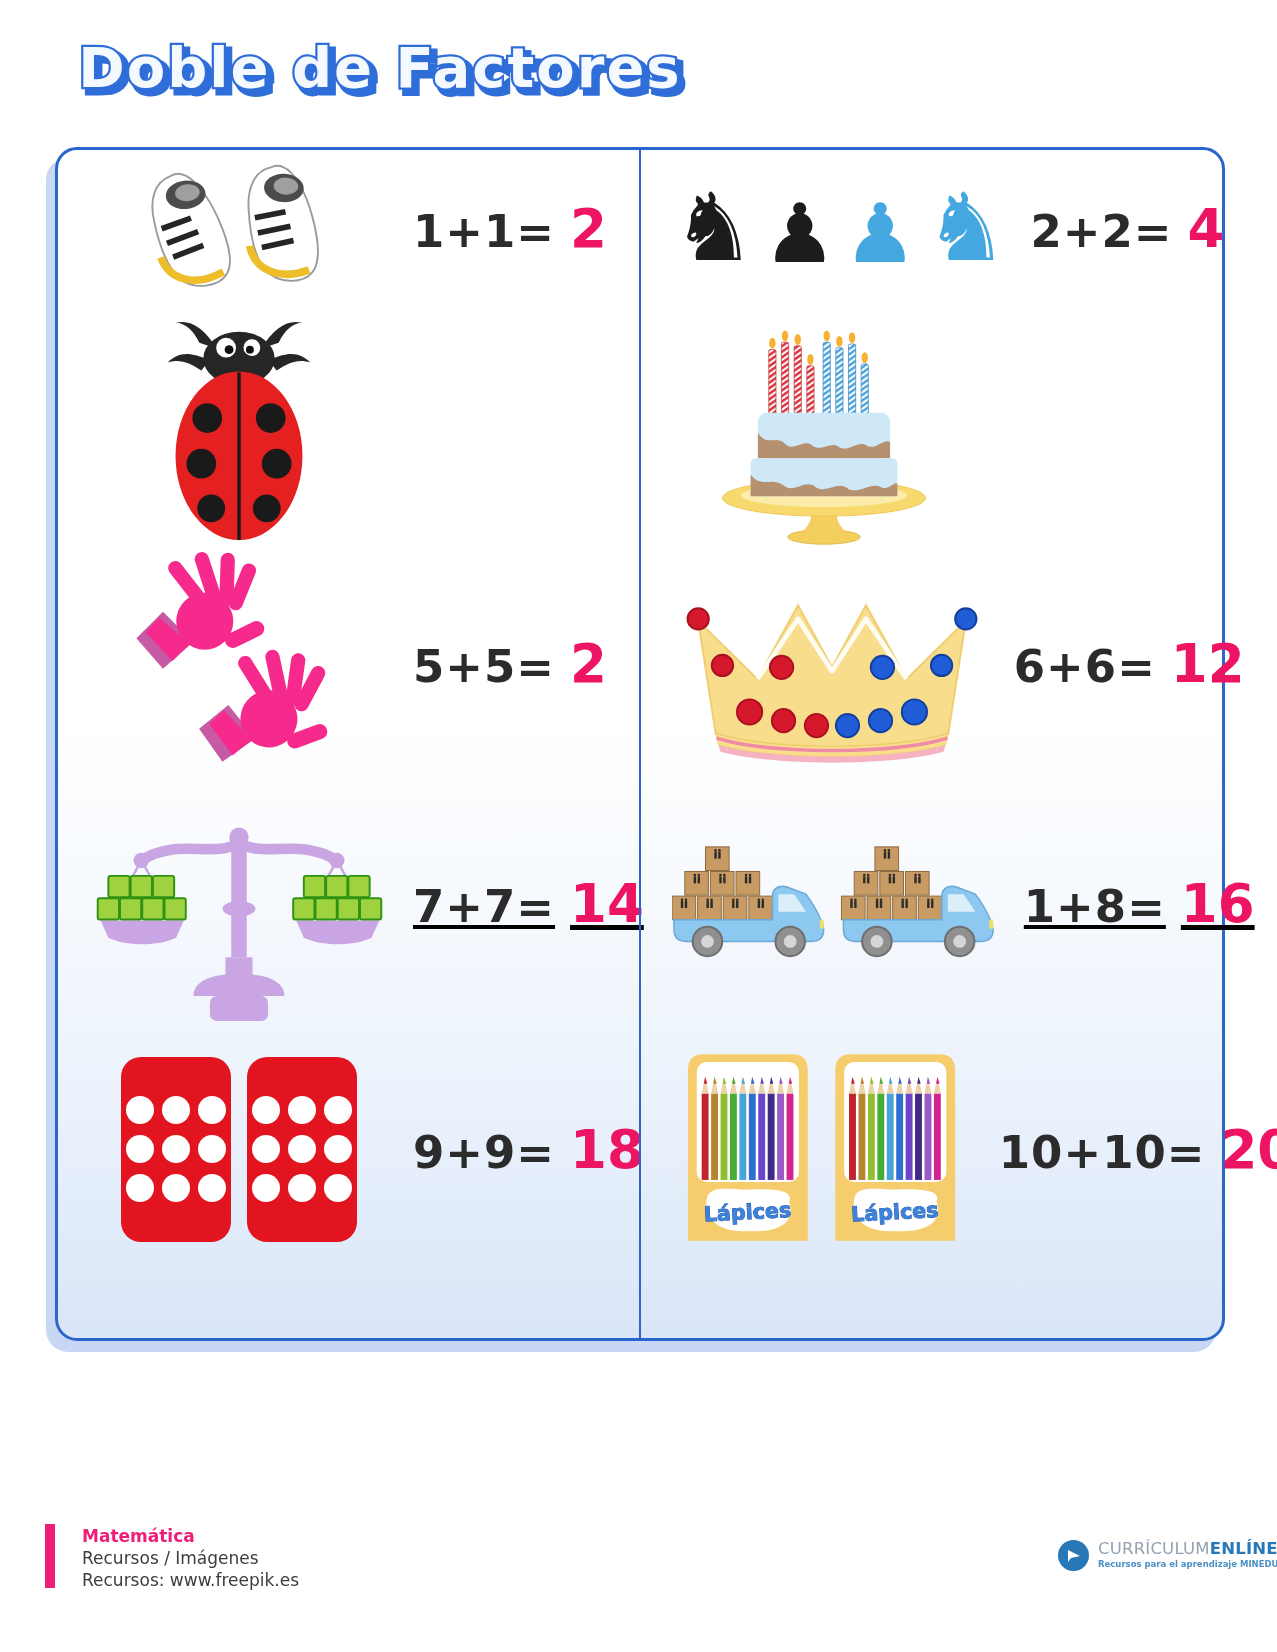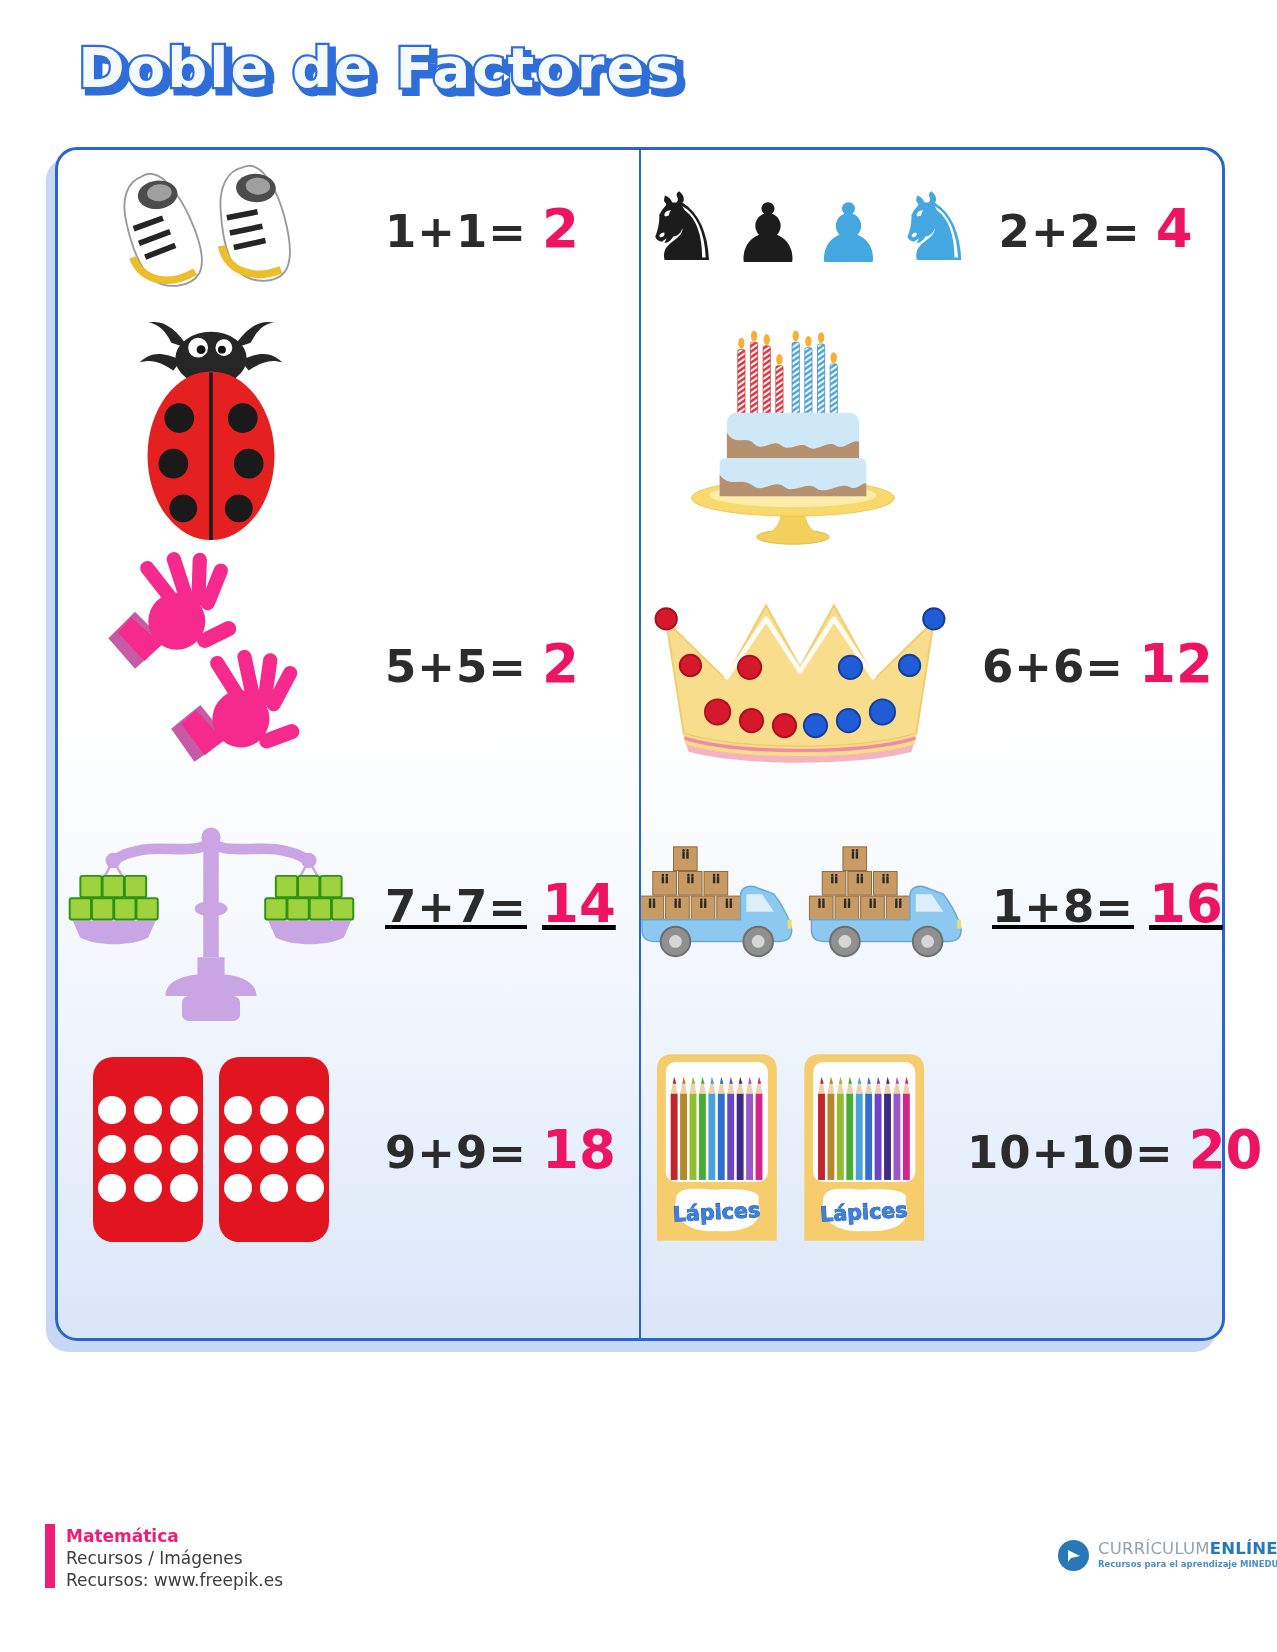--- a/index.html
+++ b/index.html
@@ -9,21 +9,21 @@
   
   .title-wrap{position:absolute;top:26px;left:0;width:100%;}
 
   
   .panel{position:absolute;left:55px;top:147px;width:1164px;height:1188px;
          border:3px solid #2a66cc;border-radius:22px;
          background:linear-gradient(180deg,#ffffff 0%,#ffffff 48%,#eef4fc 76%,#d9e6f8 100%);
          box-shadow:-9px 11px 0 rgba(186,205,240,0.8);
          display:flex;}
   .divider{position:absolute;left:calc(50% - 1px);top:0;bottom:0;width:2px;background:#2a66cc;}
-  .col{width:50%;display:flex;flex-direction:column;padding-top:2px;}
+  .col{width:50%;display:flex;flex-direction:column;padding-top:2px;padding-left:28px;}
   .row{display:flex;align-items:center;}
   .r1{height:152px;} .r2{height:244px;} .r3{height:230px;} .r4{height:250px;text-decoration:underline;} .r5{height:242px;}
   .fig{flex:0 0 305px;display:flex;justify-content:center;align-items:center;}
   .equation{display:flex;align-items:baseline;margin-left:22px;white-space:nowrap;}
   .eq{font-weight:bold;font-size:45px;color:#2b2b2b;letter-spacing:1px;}
   .ans{font-weight:bold;font-size:53px;color:#ee1464;margin-left:15px;}
 
   
   .chess{display:flex;align-items:flex-end;gap:7px;line-height:1;}
   .pc{line-height:1;}
@@ -31,21 +31,21 @@
   .pc-black{color:#1c1c1c;} .pc-blue{color:#45a7e0;}
 
   
   .dice-pair{display:flex;gap:16px;}
   .die{width:110px;height:185px;background:#e2141f;border-radius:20px;
        display:grid;grid-template-columns:repeat(3,28px);grid-template-rows:repeat(3,28px);
        justify-content:center;align-content:center;gap:11px 8px;}
   .die i{width:28px;height:28px;border-radius:50%;background:#ffffff;display:block;}
 
   
-  .footer-left{position:absolute;left:45px;top:1524px;display:flex;gap:11px;}
+  .footer-left{position:absolute;left:45px;top:1524px;display:flex;gap:27px;}
   .fbar{width:10px;height:64px;background:#ee1e78;}
   .ftexts{font-size:17px;color:#3d3d3d;line-height:22px;padding-top:1px;}
   .fsubject{color:#ee1e78;font-weight:bold;}
   .logo{position:absolute;left:1058px;top:1540px;display:flex;align-items:flex-start;gap:9px;}
   .logo-circle{width:31px;height:31px;border-radius:50%;background:#2878b8;
                display:flex;align-items:center;justify-content:center;flex:0 0 31px;}
   .logo-names{font-size:16.5px;letter-spacing:0.2px;color:#93a3b1;line-height:18px;}
   .logo-blue{color:#2878b8;font-weight:bold;}
   .logo-sub{font-size:8.5px;color:#4a8fc4;font-weight:bold;margin-top:1px;}
 </style>

